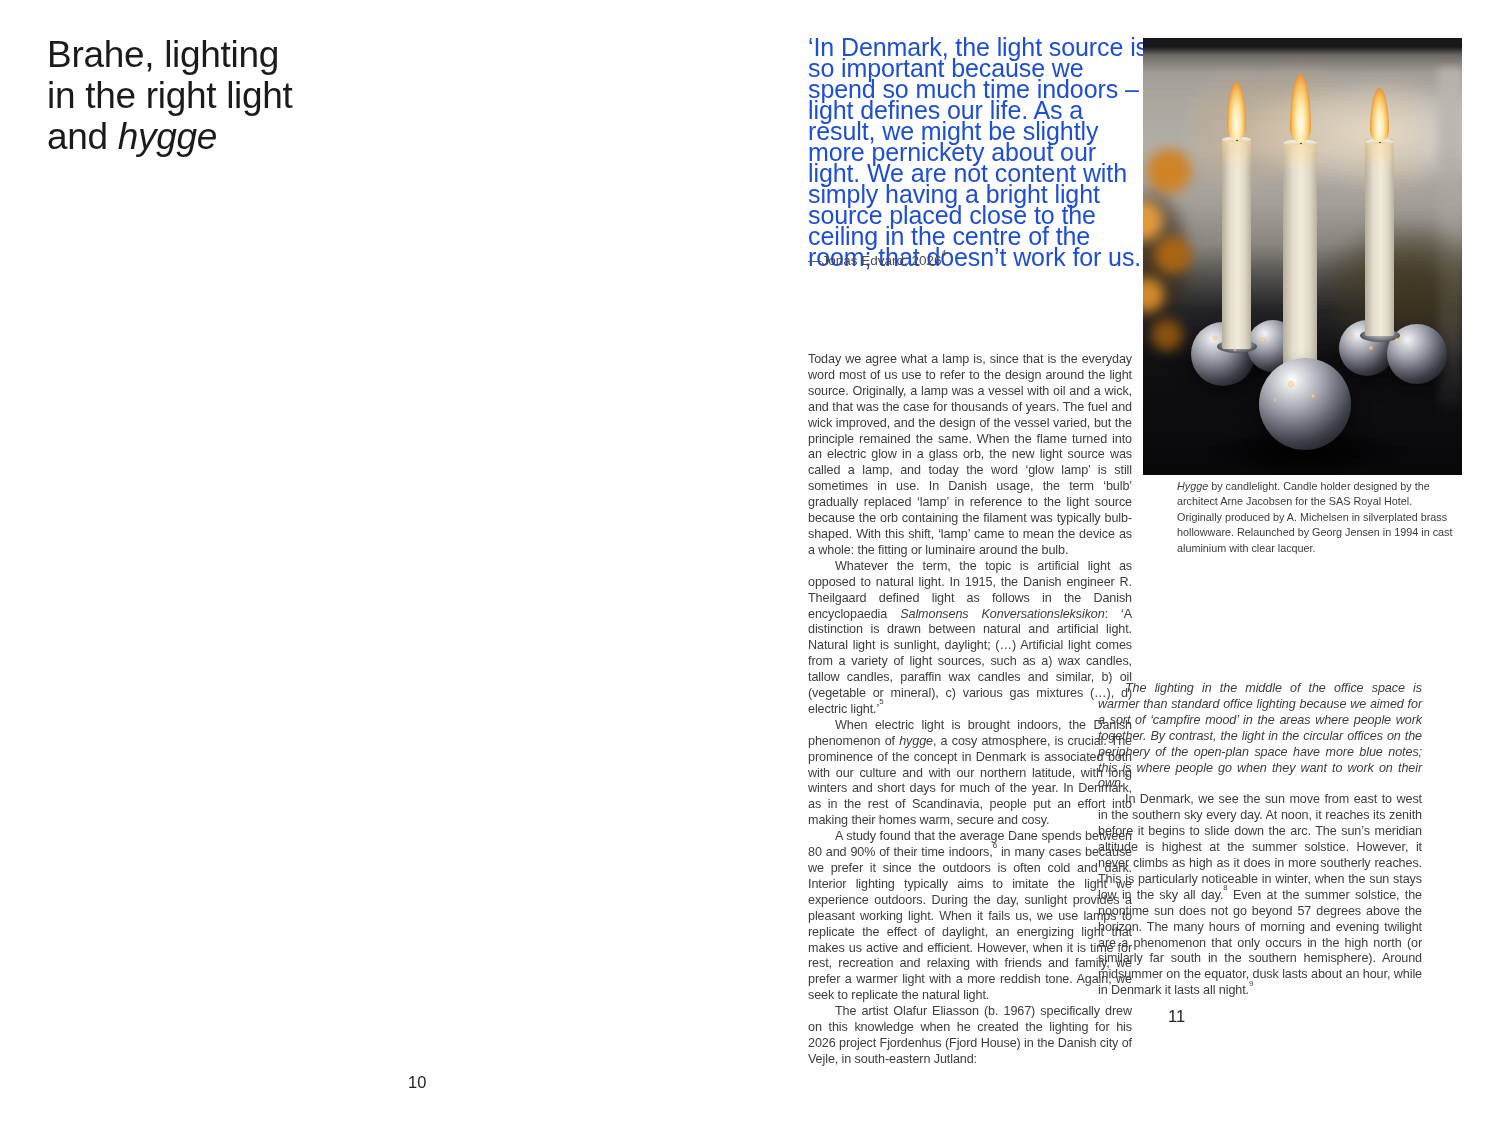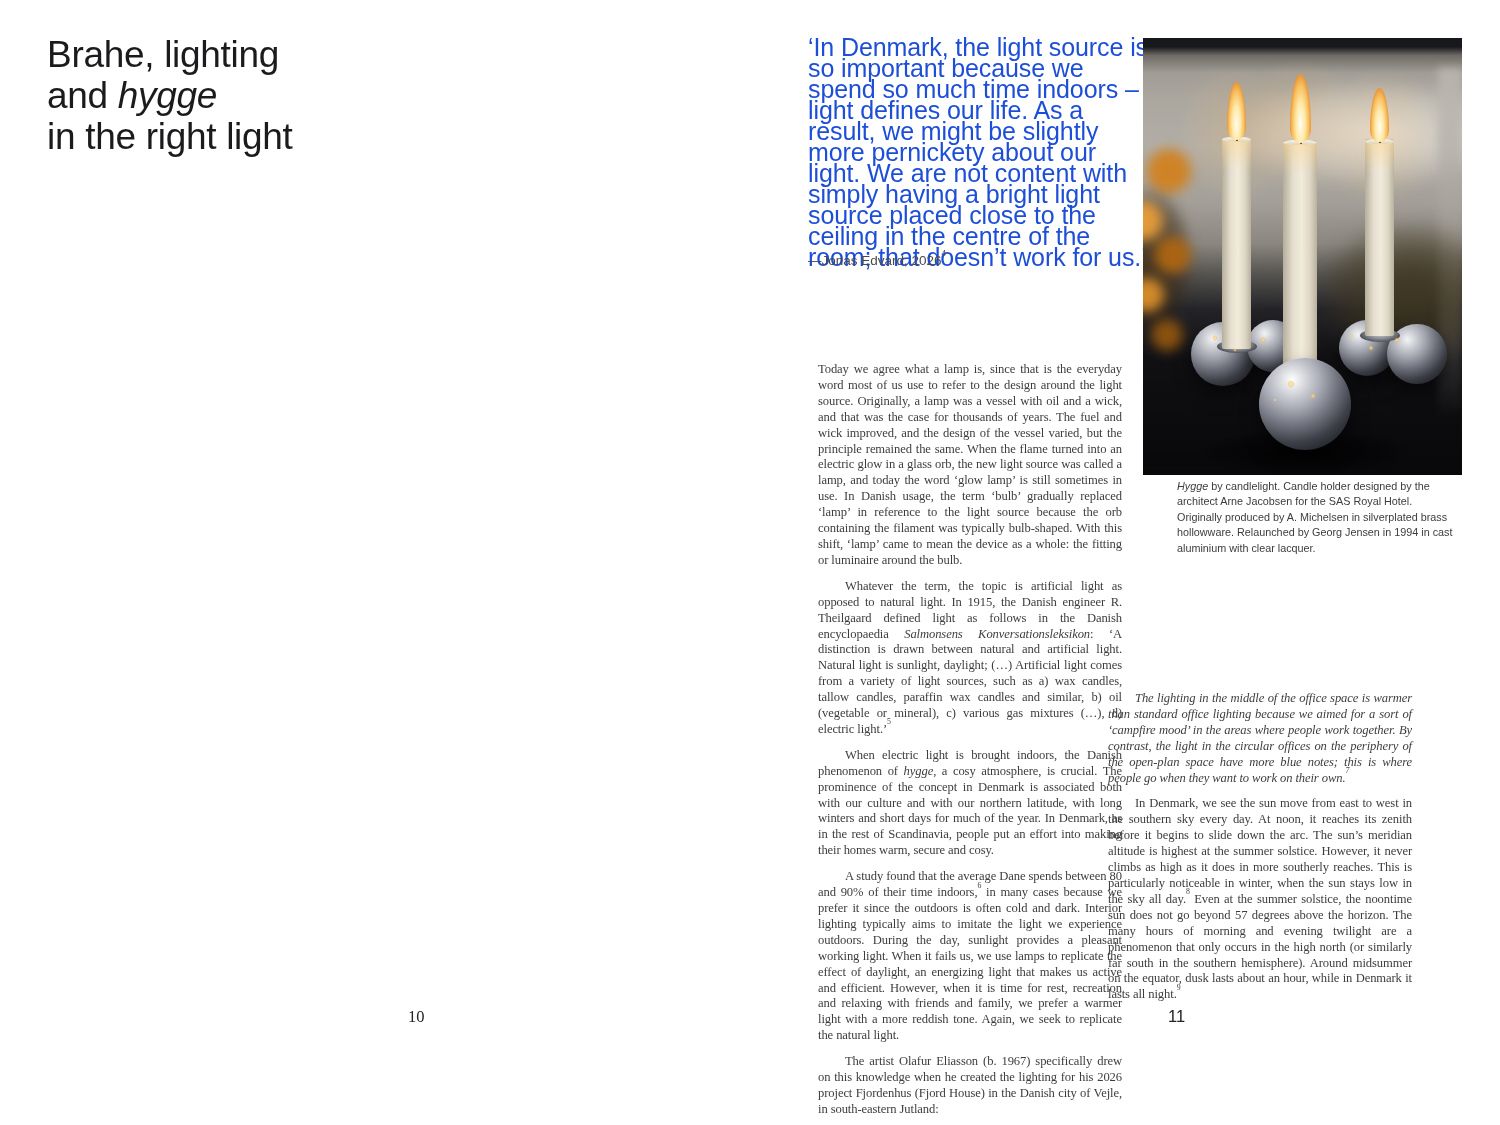--- a/index.html
+++ b/index.html
@@ -20,31 +20,31 @@
   }
   #quote-attribution {
     left:808px; top:253px; font-size:13.5px; color:#4a4a4c;
   }
   .bodycol {
     font-size:12.6px; line-height:15.9px; letter-spacing:-0.1px;
     color:#3d3d3f; text-align:justify;
   }
   #body-column-left  { left:808px;  top:352px; width:324px; }
   #body-column-right { left:1098px; top:681px; width:324px; }
-  .para { margin:10px;font-family:Liberation Serif, serif; }
+  .para { margin:0; }
   .para.indent { text-indent:27px; }
   .para.italic { font-style:italic; }
   em { font-style:italic; }
   sup { font-size:62%; line-height:0; position:relative; top:-0.42em; }
   #figure-caption {
     left:1177px; top:479px; width:276px;
     font-size:10.8px; line-height:15.4px; color:#3c3c3e;
   }
   .pagenum { font-size:16.5px; color:#232325; }
-  #page-number-left  { left:408px;  top:1007px;font-family:Liberation Serif, serif; }
+  #page-number-left  { left:408px;  top:1073px; }
   #page-number-right { left:1168px; top:1007px; }
 
   
   #candle-photo {
     left:1143px; top:38px; width:319px; height:437px;
     overflow:hidden; background:#0b0b0e;
   }
   #candle-photo > div { position:absolute; }
   .bg-wall {
     inset:0;
@@ -158,22 +158,22 @@
     filter:blur(0.5px);
   }
 </style>
 </head>
 <body>
 
 <div id="canvas">
 
   <h1 id="chapter-title" class="abs">
       <div><span>Brahe, lighting</span></div>
+      <div><span>in the right light</span></div>
       <div><span>and </span><em>hygge</em></div>
-      <div><span>in the right light</span></div>
     </h1>
 
   <div id="pull-quote" class="abs">‘In Denmark, the light source is so important because we spend so much time indoors – light defines our life. As a result, we might be slightly more pernickety about our light. We are not content with simply having a bright light source placed close to the ceiling in the centre of the room; that doesn’t work for us.’</div>
 
   <div id="quote-attribution" class="abs"><span>—Jonas Edvard, 2026</span><sup>4</sup></div>
 
   <div id="body-column-left" class="abs bodycol">
       <p class="para"><span>Today we agree what a lamp is, since that is the everyday word most of us use to refer to the design around the light source. Originally, a lamp was a vessel with oil and a wick, and that was the case for thousands of years. The fuel and wick improved, and the design of the vessel varied, but the principle remained the same. When the flame turned into an electric glow in a glass orb, the new light source was called a lamp, and today the word ‘glow lamp’ is still sometimes in use. In Danish usage, the term ‘bulb’ gradually replaced ‘lamp’ in reference to the light source because the orb containing the filament was typically bulb-shaped. With this shift, ‘lamp’ came to mean the device as a whole: the fitting or luminaire around the bulb.</span></p>
       <p class="para indent"><span>Whatever the term, the topic is artificial light as opposed to natural light. In 1915, the Danish engineer R. Theilgaard defined light as follows in the Danish encyclopaedia </span><em>Salmonsens Konversationsleksikon</em><span>: ‘A distinction is drawn between natural and artificial light. Natural light is sunlight, daylight; (…) Artificial light comes from a variety of light sources, such as a) wax candles, tallow candles, paraffin wax candles and similar, b) oil (vegetable or mineral), c) various gas mixtures (…), d) electric light.’</span><sup>5</sup></p>
       <p class="para indent"><span>When electric light is brought indoors, the Danish phenomenon of </span><em>hygge</em><span>, a cosy atmosphere, is crucial. The prominence of the concept in Denmark is associated both with our culture and with our northern latitude, with long winters and short days for much of the year. In Denmark, as in the rest of Scandinavia, people put an effort into making their homes warm, secure and cosy.</span></p>

